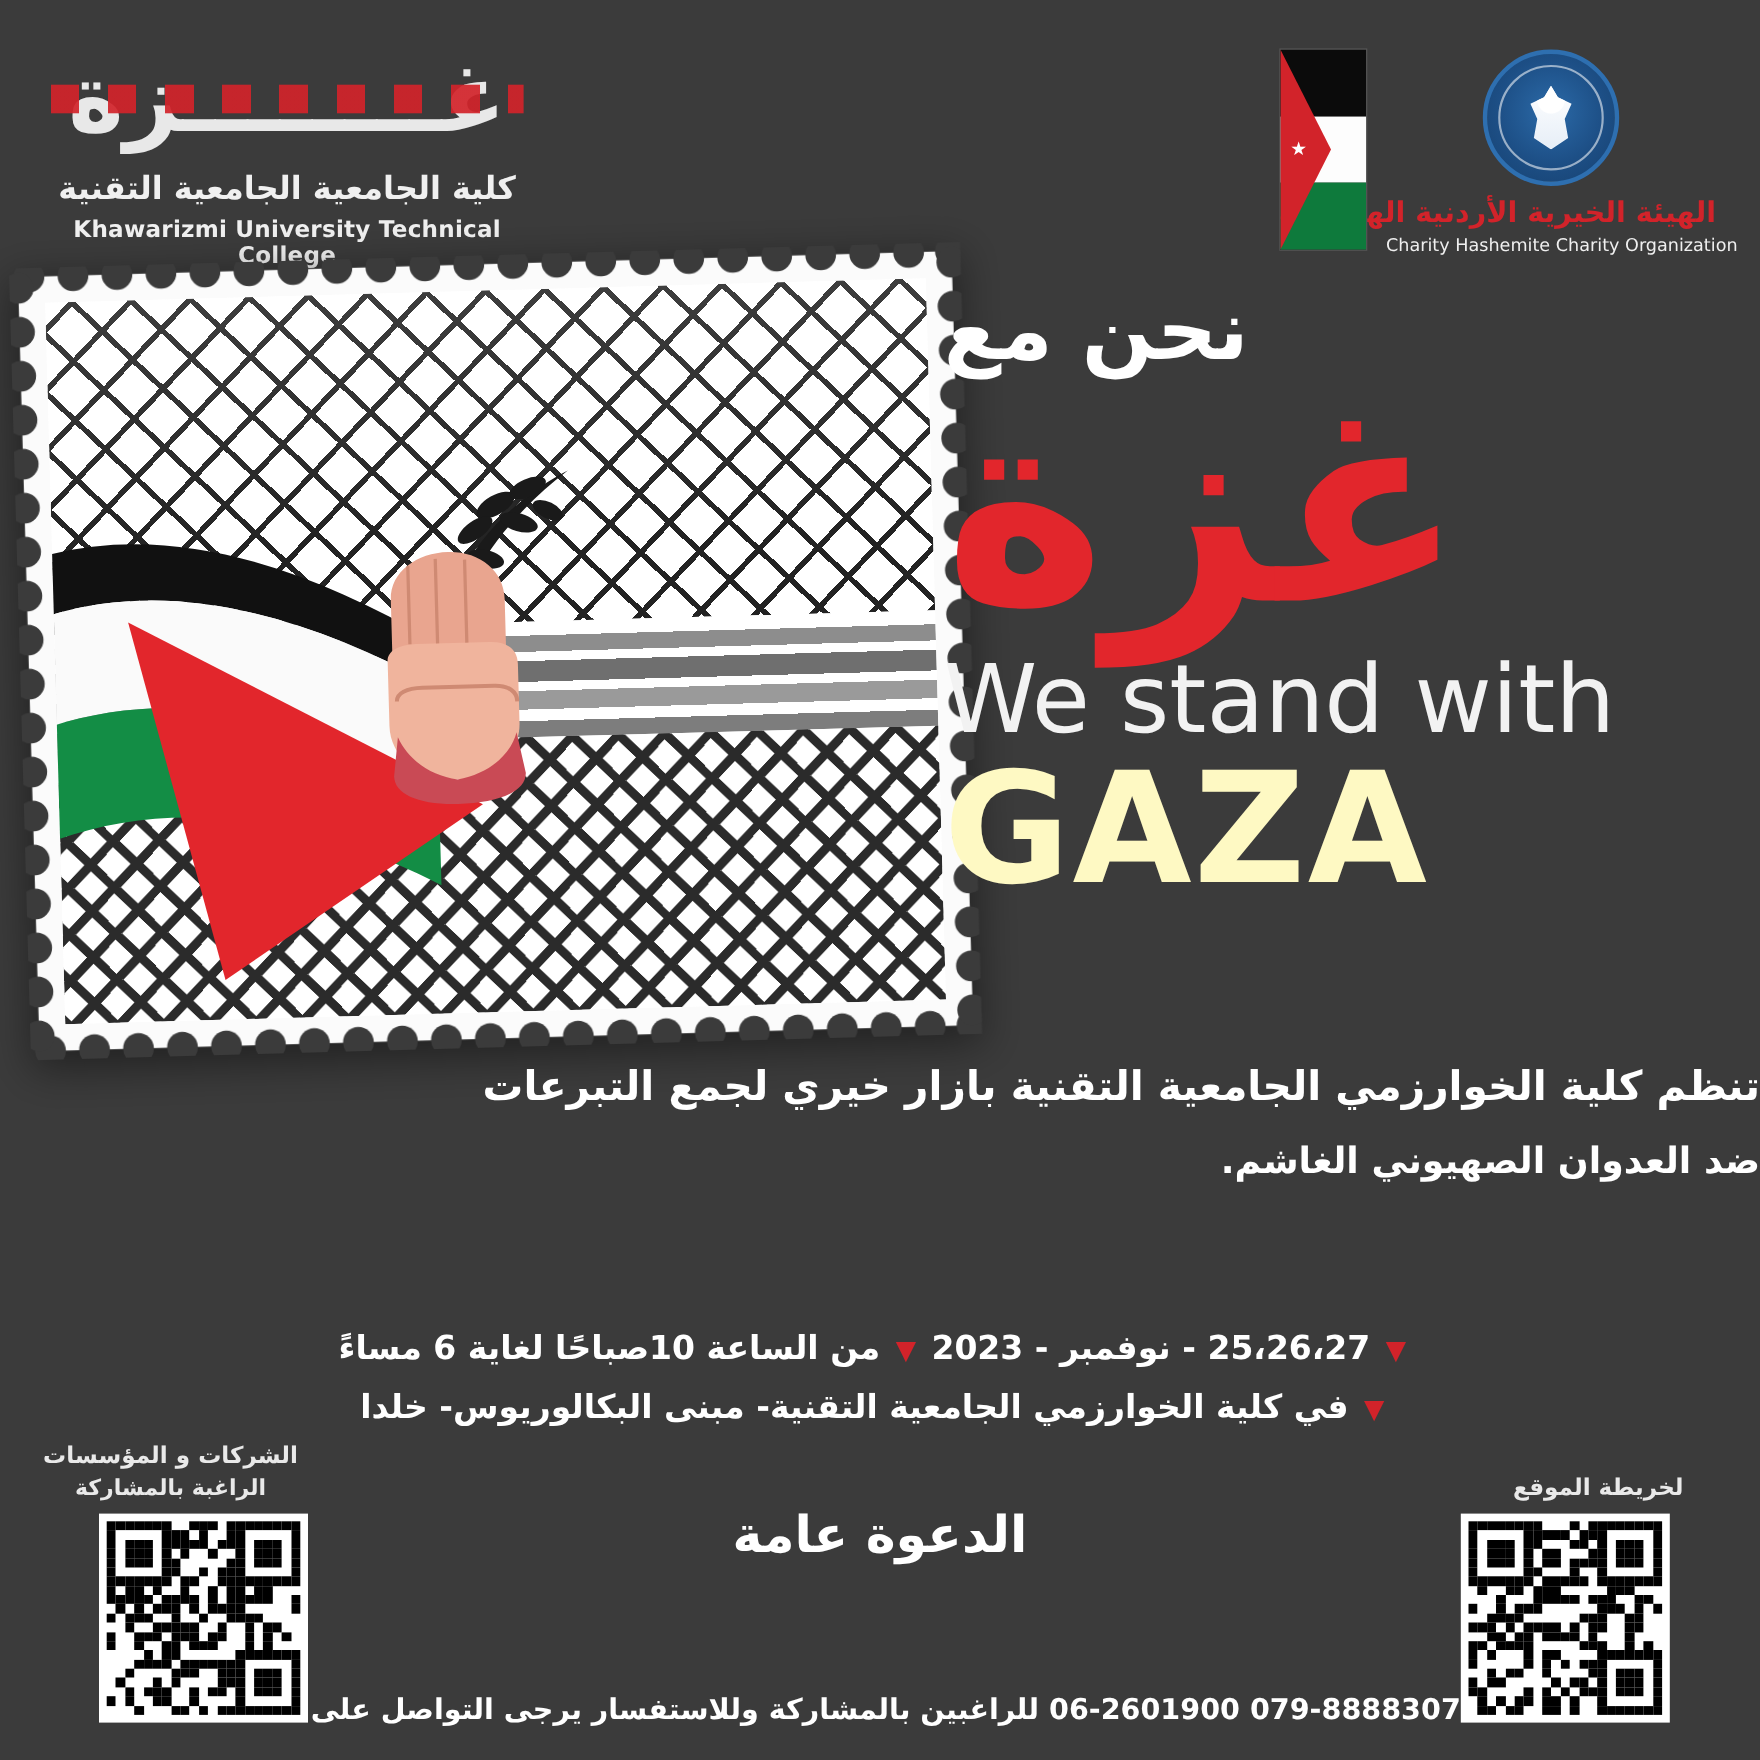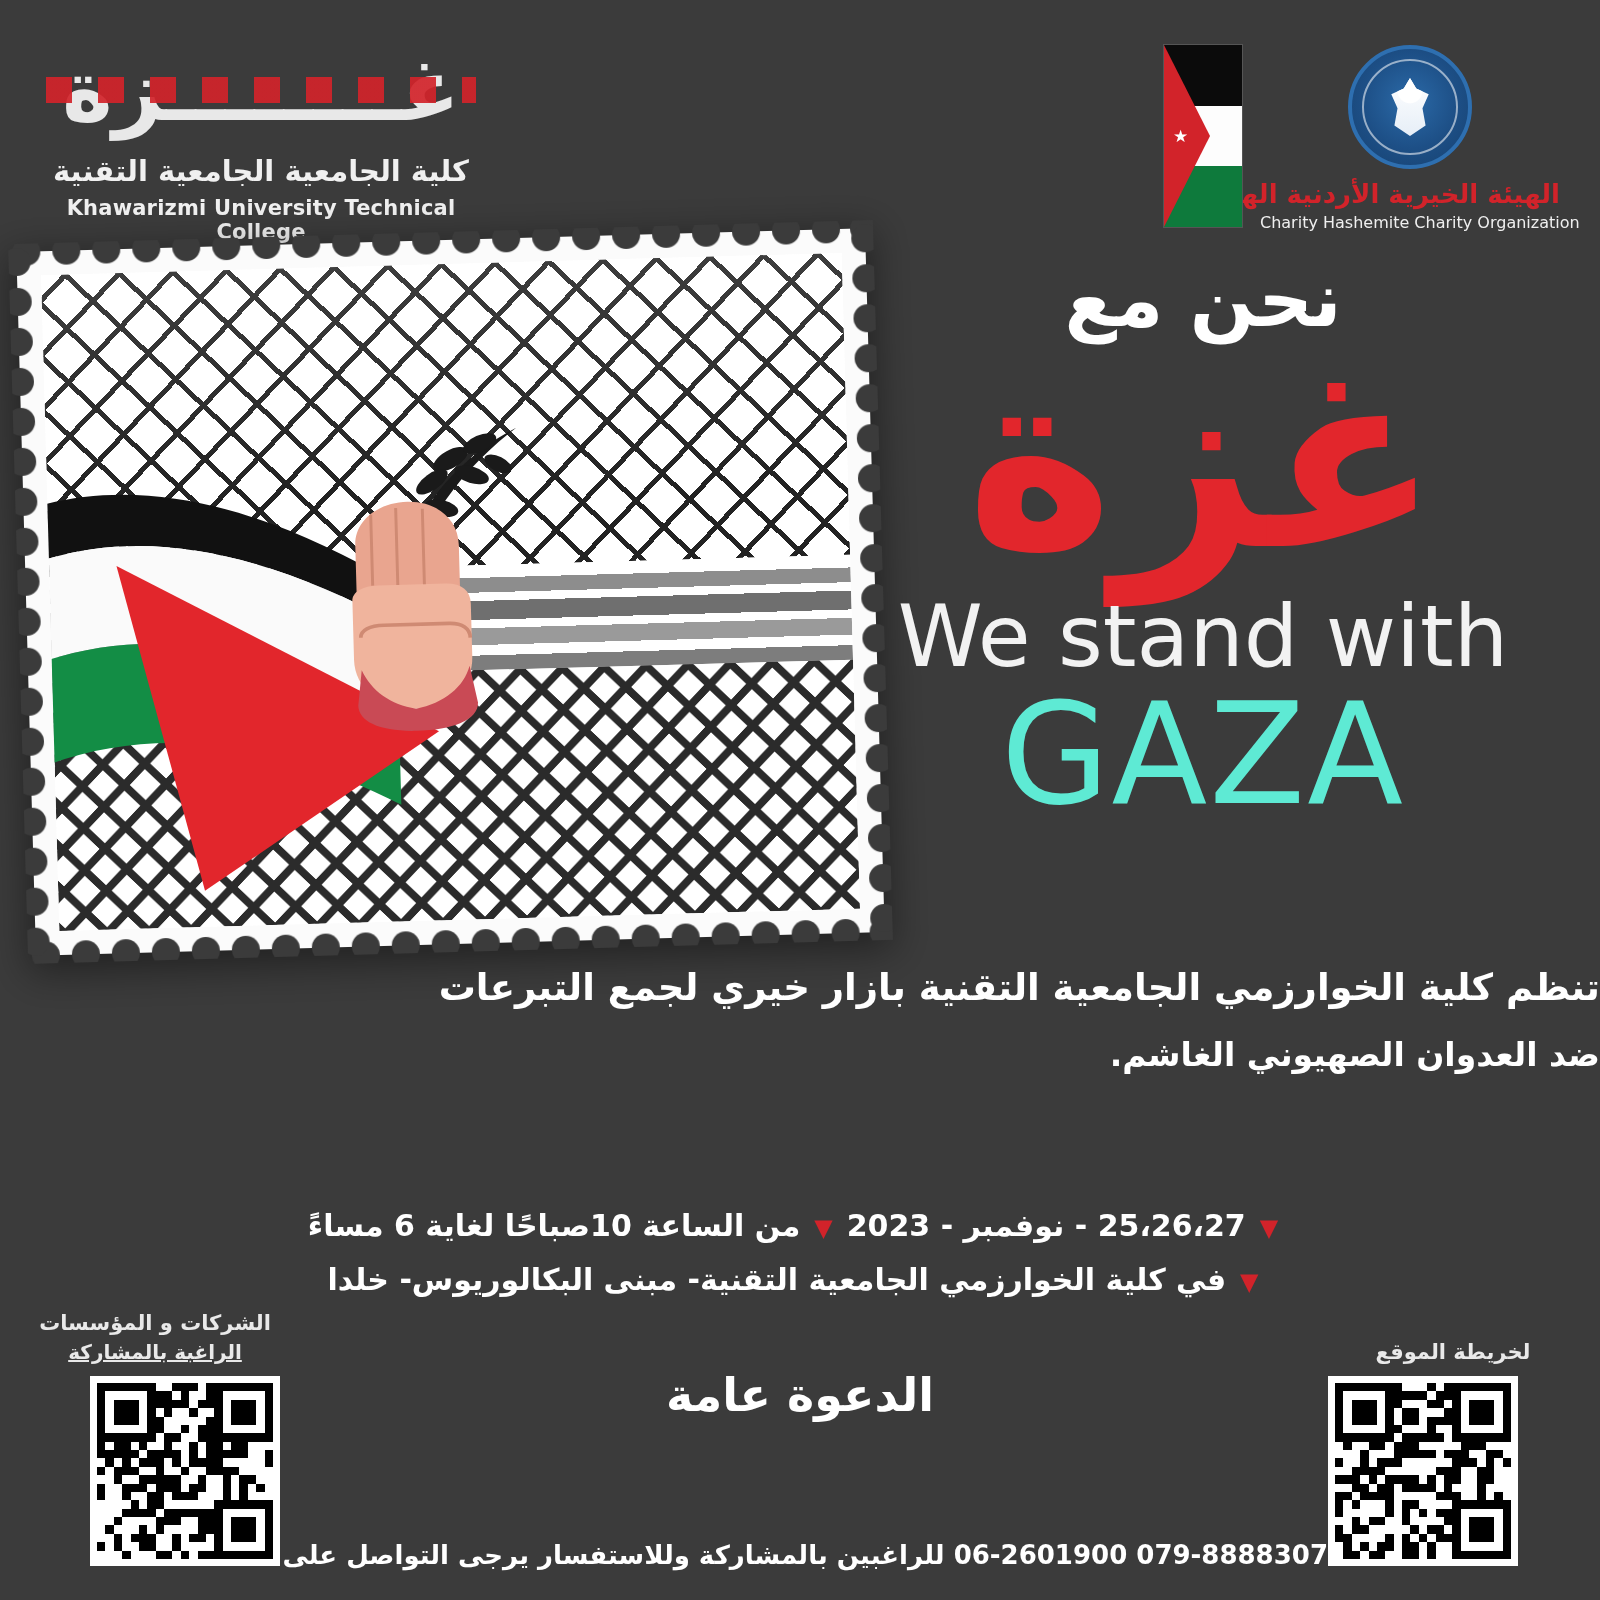--- a/index.html
+++ b/index.html
@@ -130,28 +130,28 @@
     background: linear-gradient(180deg, rgba(255,255,255,.12), rgba(255,255,255,0) 35%);
   }
   
   .flag-wave {
     position: absolute; left: -4%; top: 30%; width: 62%; height: 66%;
   }
   
   .fist { position: absolute; left: 35%; top: 16%; width: 24%; height: 62%; }
 
   
-  .headline { position: absolute; right: 52px; top: 262px; width: 690px; text-align: center; }
+  .headline { position: absolute; right: 52px; top: 262px; width: 690px; text-align: left; }
   .hl-nahnu { font-size: 76px; color: #fff; font-weight: 700; direction: rtl; line-height: 1; }
   .hl-gaza-ar {
     font-size: 250px; color: #e2262c; font-weight: 700; direction: rtl;
     line-height: 1.02; margin-top: -6px;
   }
   .hl-we { font-size: 86px; color: #f2f2f2; font-weight: 400; direction: ltr; line-height: 1.1; margin-top: 2px; }
-  .hl-gaza-en { font-size: 140px; color: #5eead4; font-weight: 400; direction: ltr; line-height: 1.02; letter-spacing: 2px; }
+  .hl-gaza-en { font-size: 140px; color: #fef9c3; font-weight: 700; direction: ltr; line-height: 1.02; letter-spacing: 2px; }
 
   
   .body-text { position: absolute; left: 0; right: 0; top: 960px; text-align: right; direction: rtl; }
   .bt-1 { font-size: 37px; font-weight: 700; color: #fff; line-height: 1.5; }
   .bt-2 { font-size: 37px; font-weight: 700; color: #fff; line-height: 1.5; margin-top: 18px; }
   .bt-3 { font-size: 33px; font-weight: 700; color: #fff; line-height: 1.5; margin-top: 14px; }
 
   .details { position: absolute; left: 0; right: 0; top: 1202px; text-align: center; direction: rtl; }
   .det-row { font-size: 30px; font-weight: 700; color: #fff; line-height: 1.6; }
   .tri { color: #d2232a; font-size: 24px; padding: 0 14px; }
@@ -165,21 +165,21 @@
     position: absolute; left: 0; right: 0; bottom: 30px; text-align: center;
     font-size: 26px; font-weight: 700; color: #ffffff; direction: rtl;
   }
   .contact .phones { direction: ltr; unicode-bidi: isolate; }
 
   
   .qr-block { position: absolute; bottom: 34px; }
   .qr-left { left: 30px; width: 250px; }
   .qr-right { right: 22px; width: 250px; }
   .qr-caption { font-size: 21px; color: #e9e9e9; font-weight: 700; text-align: center; direction: rtl; line-height: 1.35; margin-bottom: 10px; }
-  .qr-caption.small { font-size: 20px; text-decoration: underline; }
+  .qr-caption.small { font-size: 20px; }
   .qr-img {
     width: 190px; height: 190px; margin: 0 auto; background: #fff; padding: 7px;
   }
   .qr-left .qr-img { margin-right: 0; margin-left: auto; }
   .qr-right .qr-img { margin-left: 0; margin-right: auto; }
   .qr-cells { width: 100%; height: 100%; display: grid; grid-template-columns: repeat(21, 1fr); grid-template-rows: repeat(21, 1fr); }
   .qr-cells i { background: #000; }
 </style>
 </head>
 <body>

